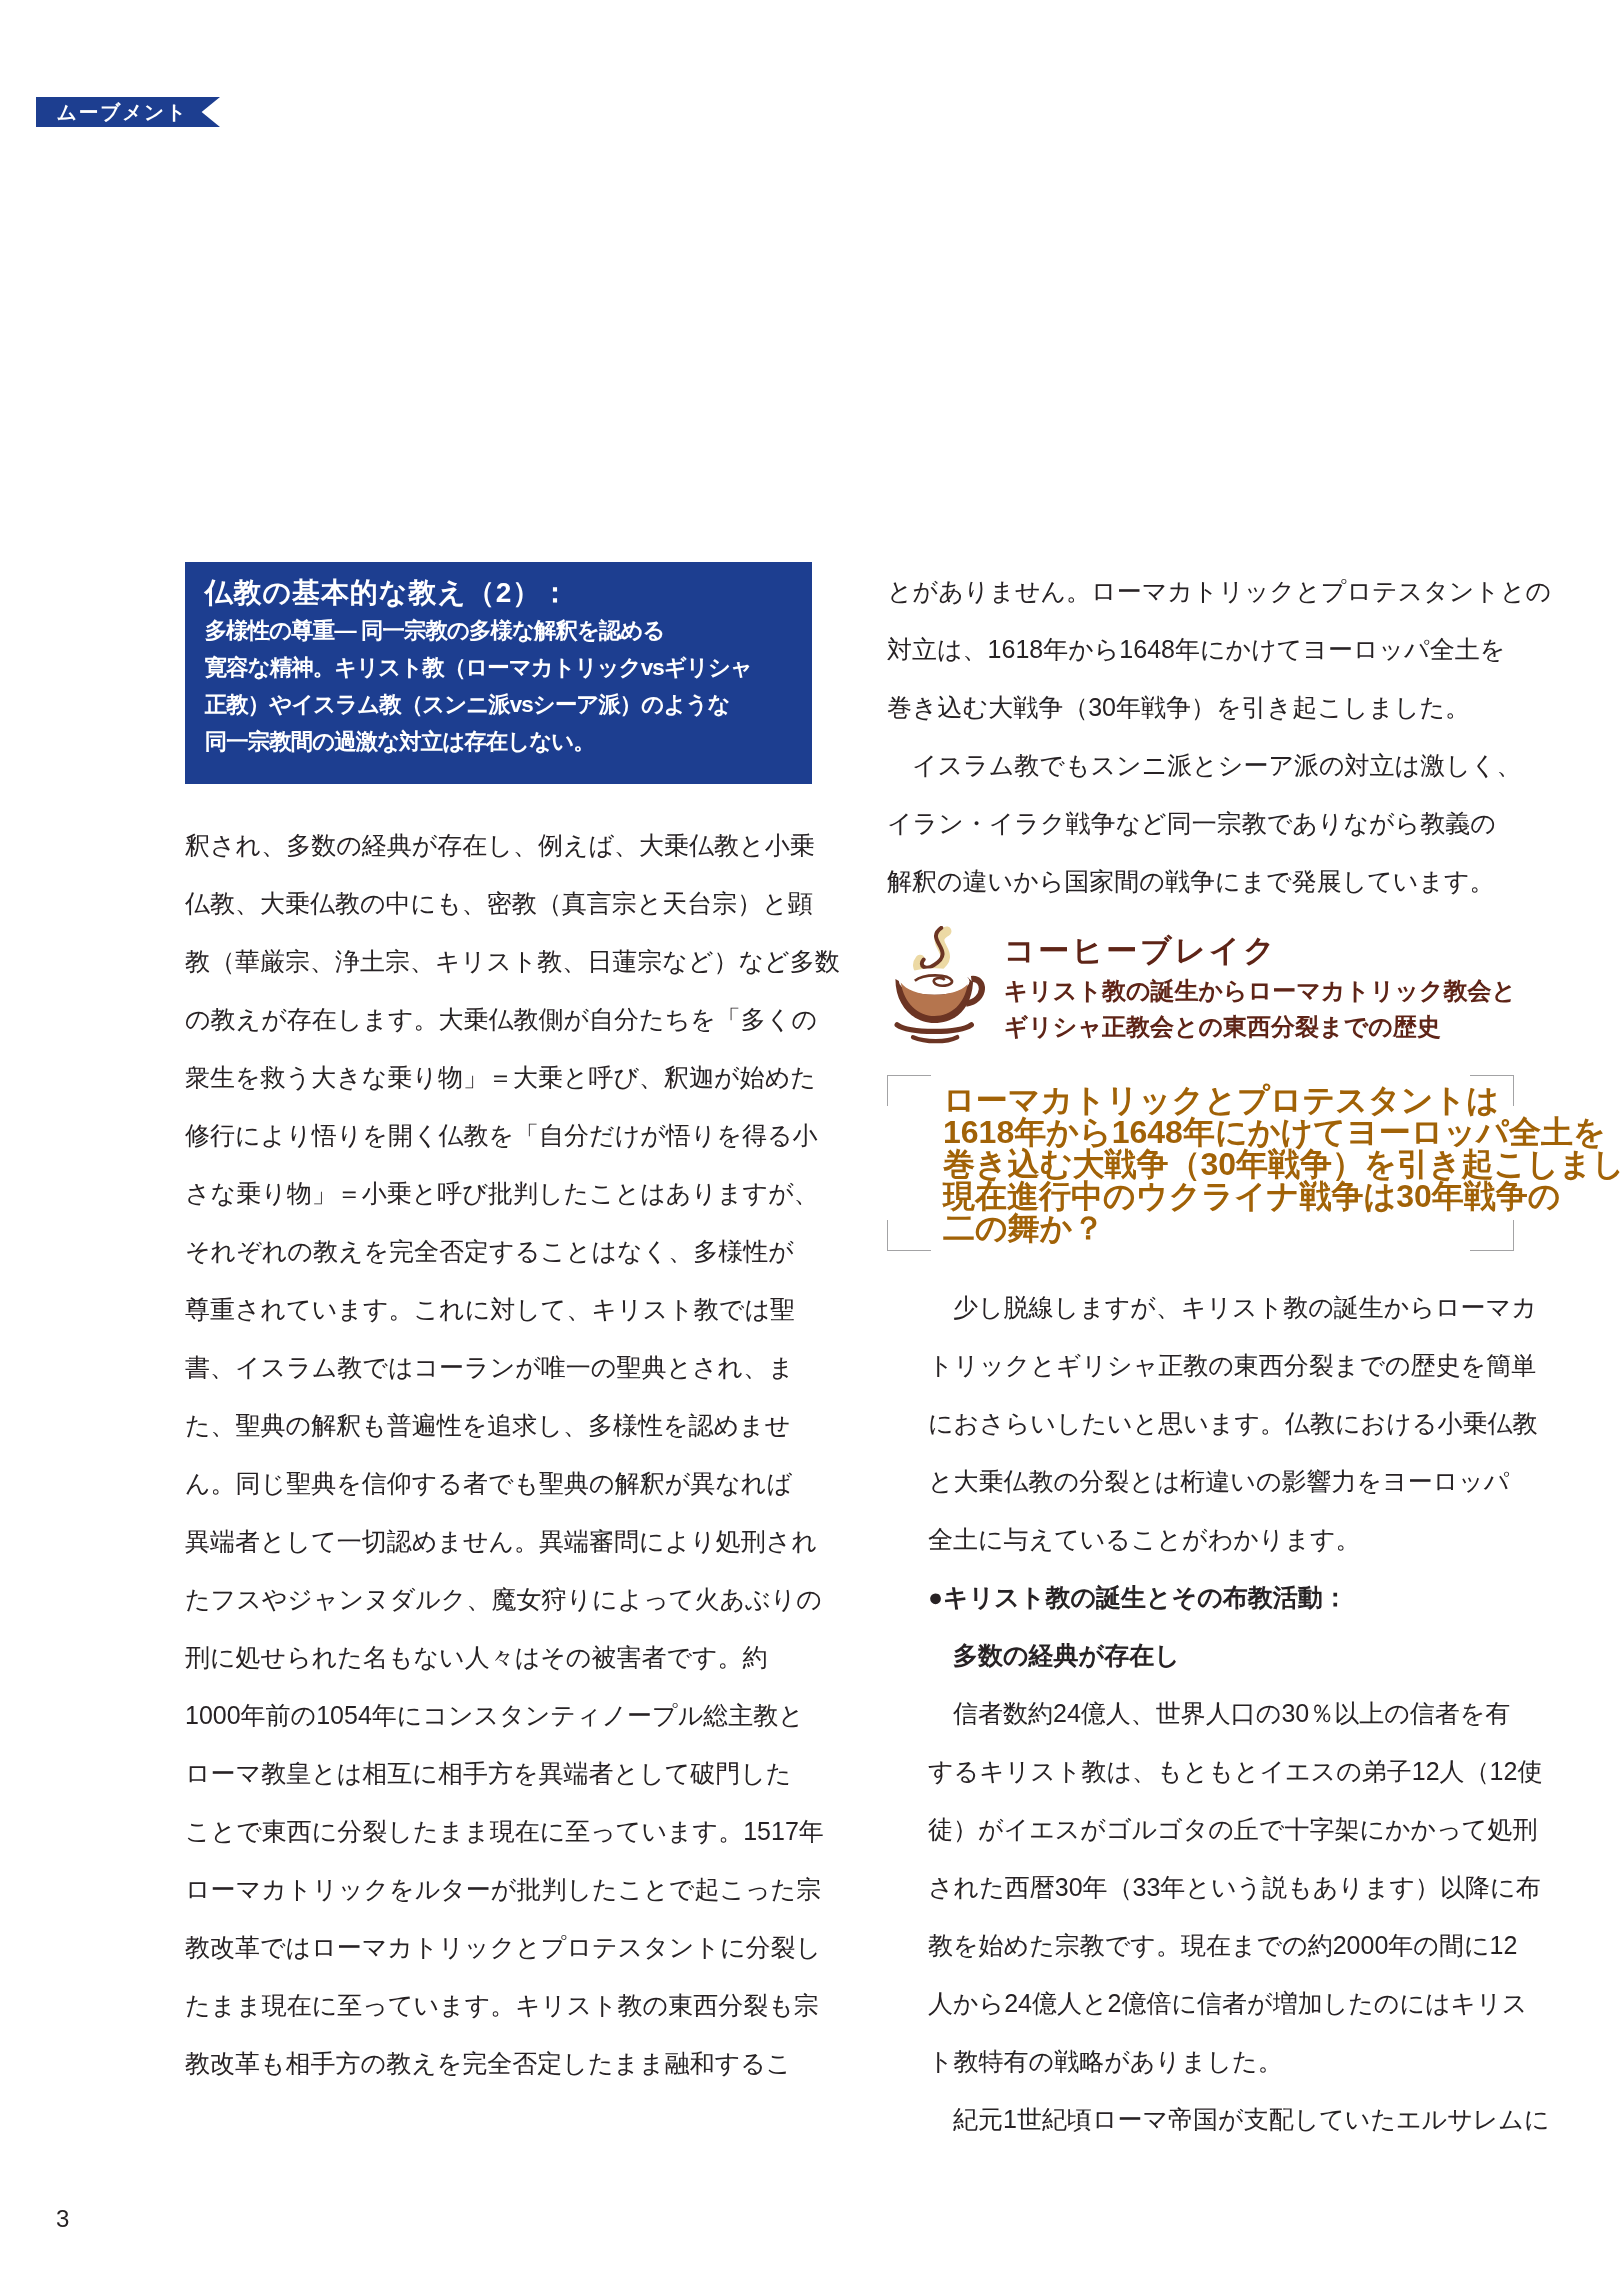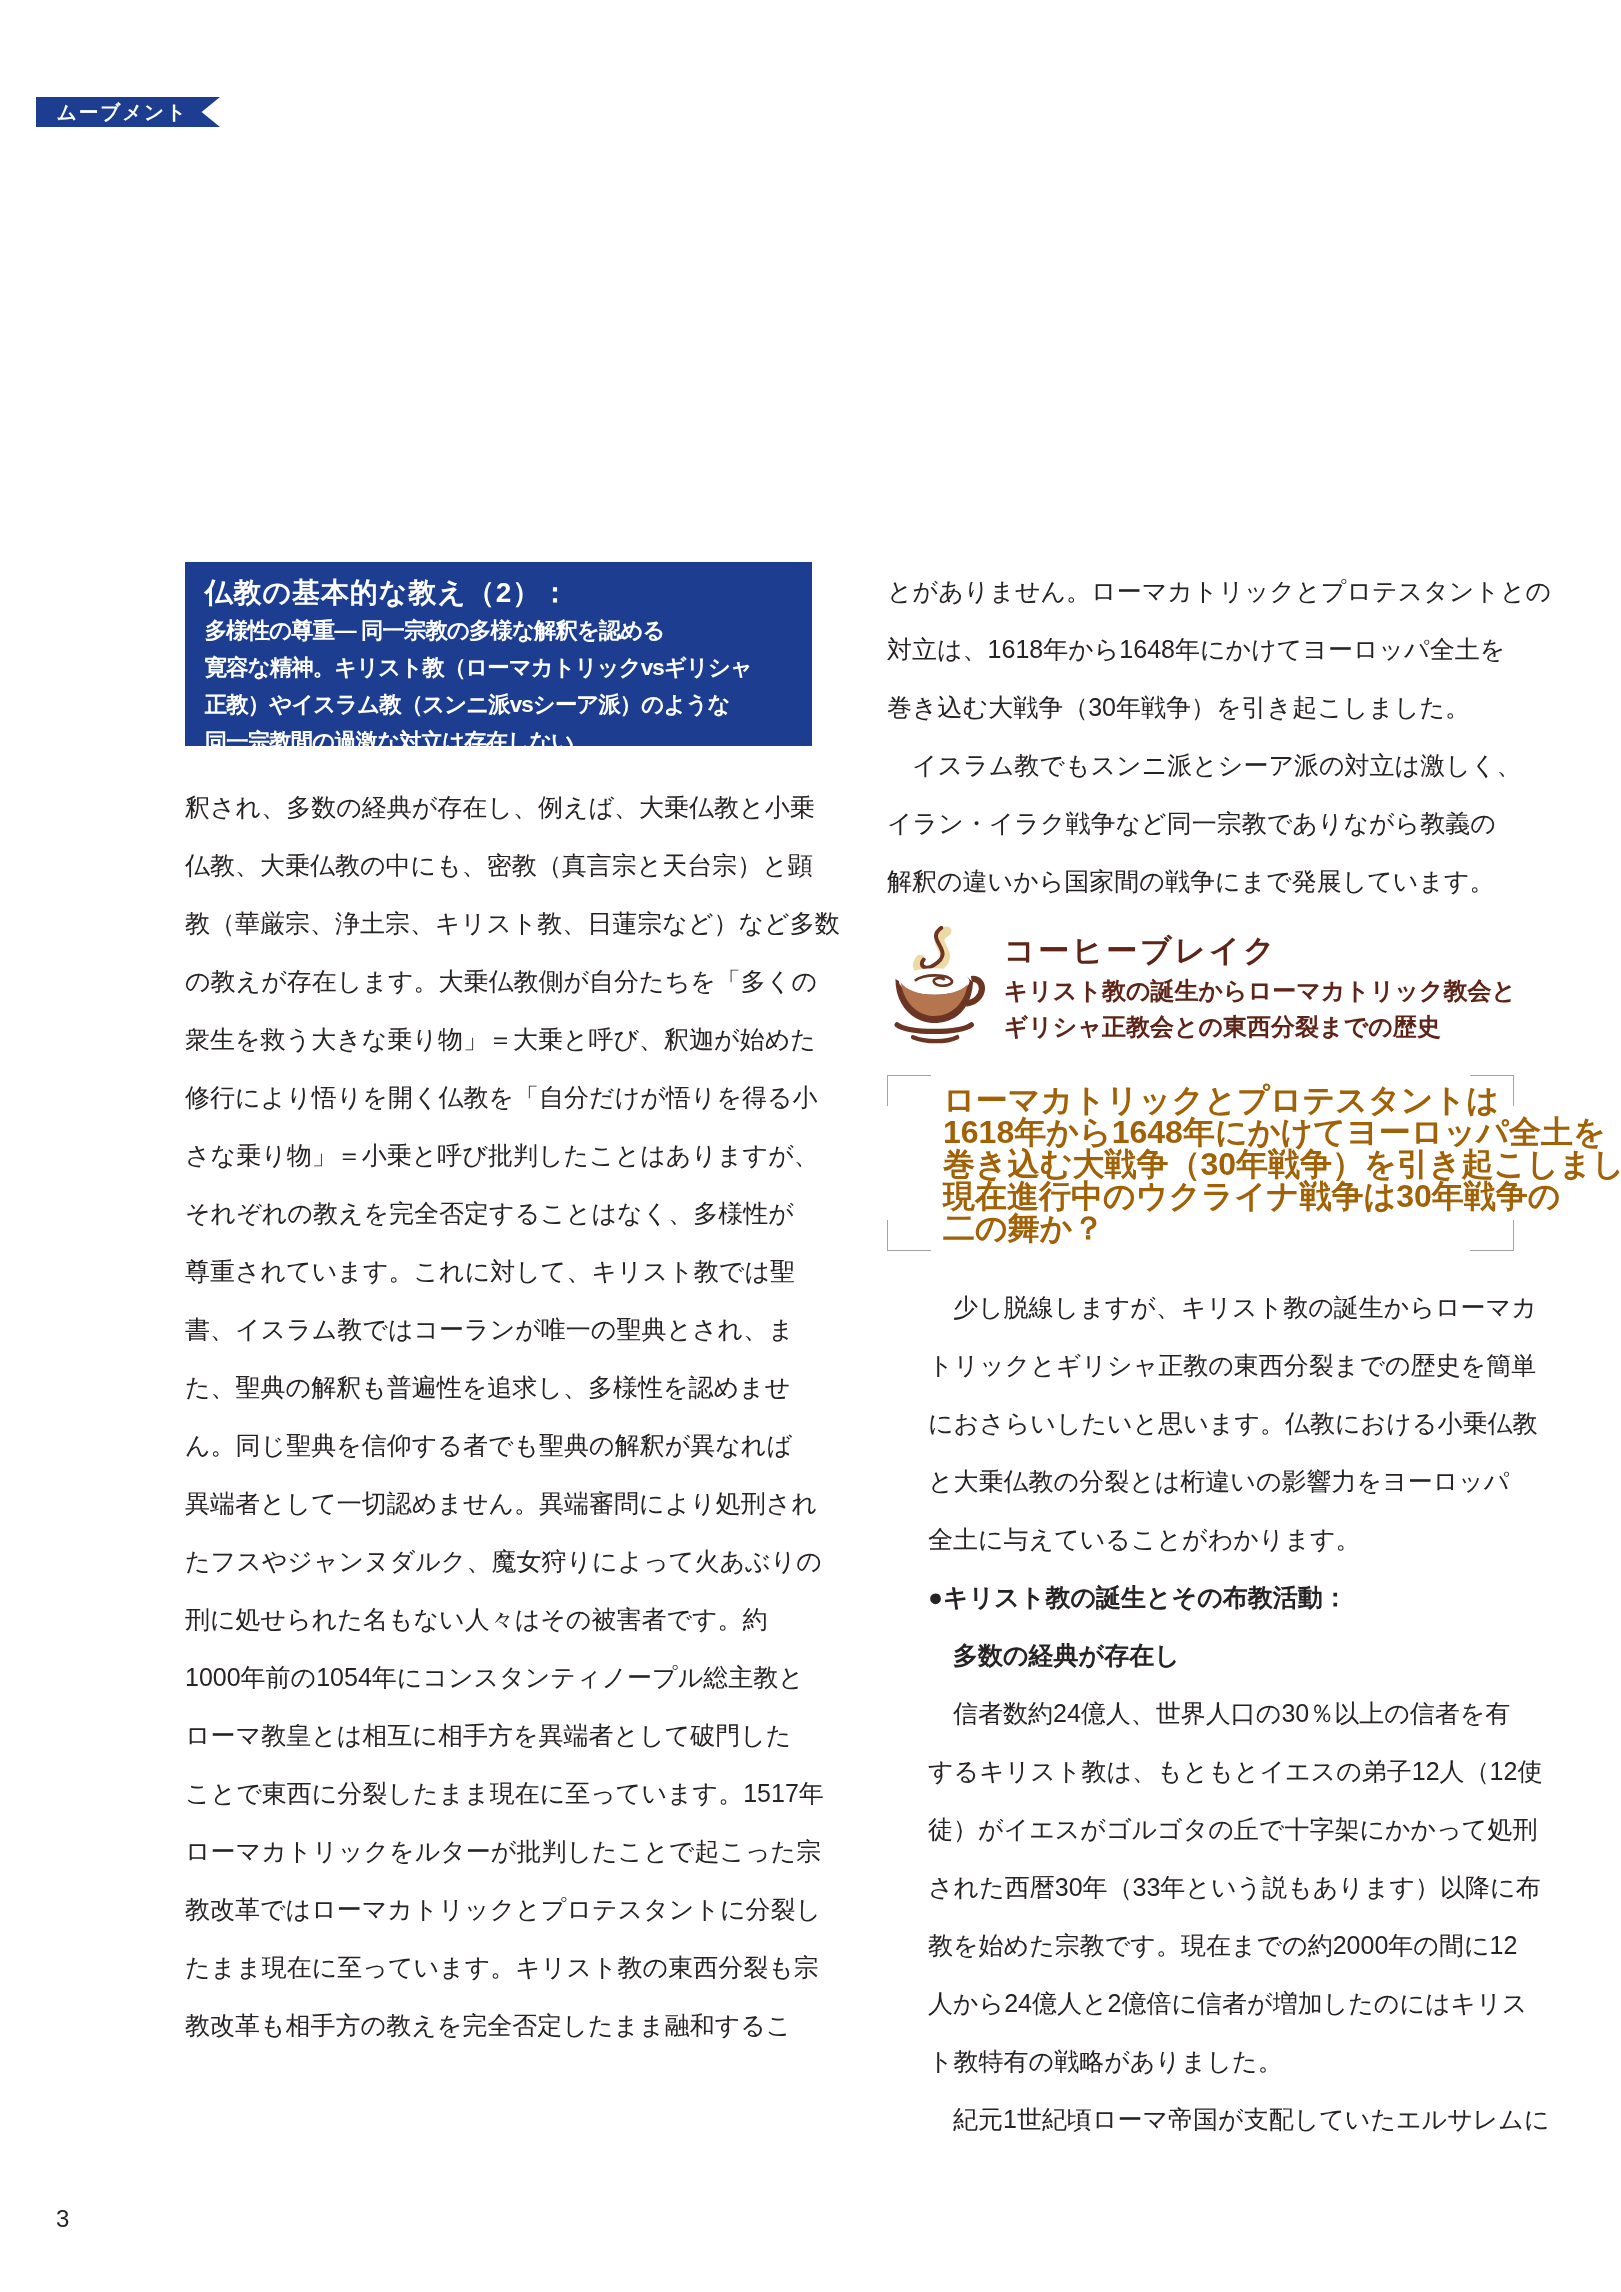--- a/index.html
+++ b/index.html
@@ -21,21 +21,21 @@
     padding-right:32px;box-sizing:border-box;
     font-size:19.7px;font-weight:bold;letter-spacing:1.8px;margin-left:36px;
   }
   .col{position:absolute;top:562px;width:627px;}
   .col-left{left:185px;}
   .col-right{left:887px;}
 
   
   .header-box{
     background:#1d3e90;color:#ffffff;
-    height:184px;box-sizing:border-box;
+    height:222px;box-sizing:border-box;
     padding:10.7px 18px 0 19.7px;
   }
   .hb-title{font-size:28px;font-weight:bold;line-height:39px;letter-spacing:0.9px;white-space:nowrap;}
   .hb-line{font-size:22.4px;font-weight:bold;line-height:37px;letter-spacing:-0.9px;white-space:nowrap;}
 
   
   .body{color:#272224;}
   .body-left{margin-top:32px;}
   .line{font-size:25px;line-height:58px;white-space:nowrap;letter-spacing:0;}
   .line.bold{font-weight:bold;}

